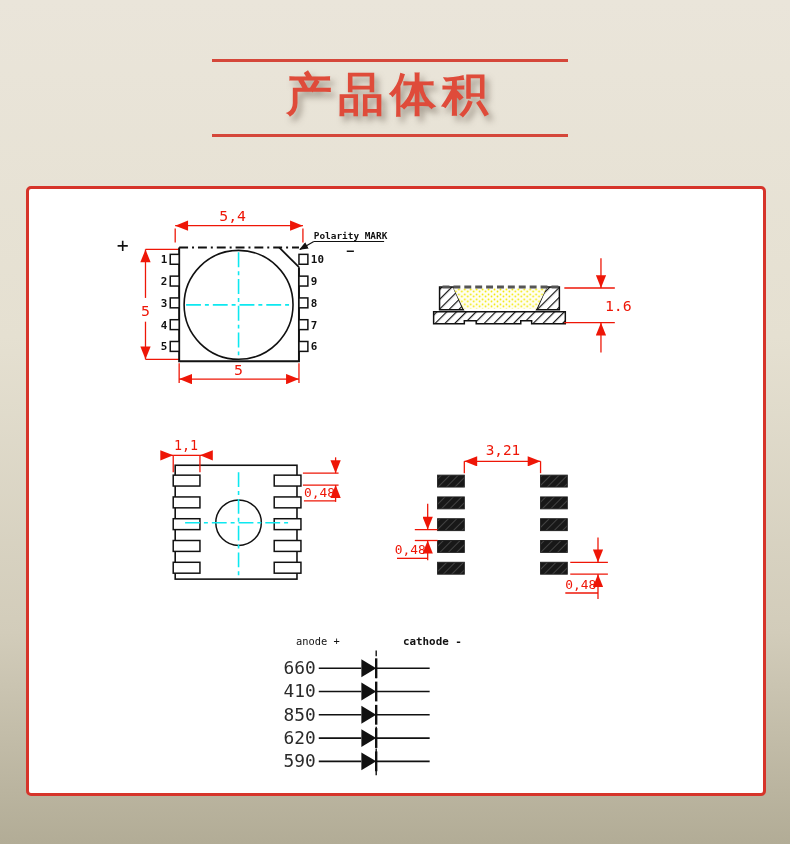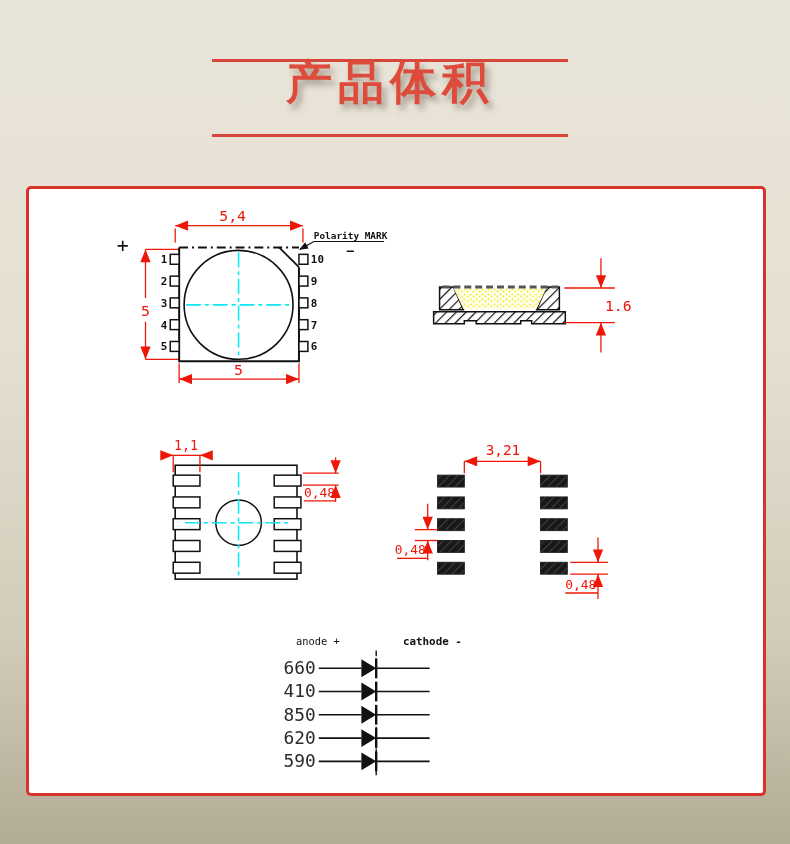--- a/index.html
+++ b/index.html
@@ -7,21 +7,21 @@
     position:relative;
     width:790px;height:844px;
     background:linear-gradient(180deg,#eae5da 0%,#e5e0d1 40%,#d2ccba 75%,#b2ac96 100%);
     overflow:hidden;
     font-family:"Liberation Sans",sans-serif;
   }
   .rule{position:absolute;left:212px;width:356px;height:3px;background:#d5473a;}
   .rule-top{top:59px;}
   .rule-bottom{top:134px;}
   .title{
-    position:absolute;left:212px;width:356px;top:52px;
+    position:absolute;left:212px;width:356px;top:64px;
     text-align:center;
     font-size:46px;font-weight:bold;color:#df4b3a;
     letter-spacing:6px;
     text-shadow:4px 5px 6px rgba(105,92,80,0.55);
     font-family:"Liberation Sans",sans-serif;
   }
   .panel{
     position:absolute;left:26px;top:186px;width:740px;height:610px;
     background:#ffffff;border:3px solid #d6342a;border-radius:5px;
     box-sizing:border-box;

